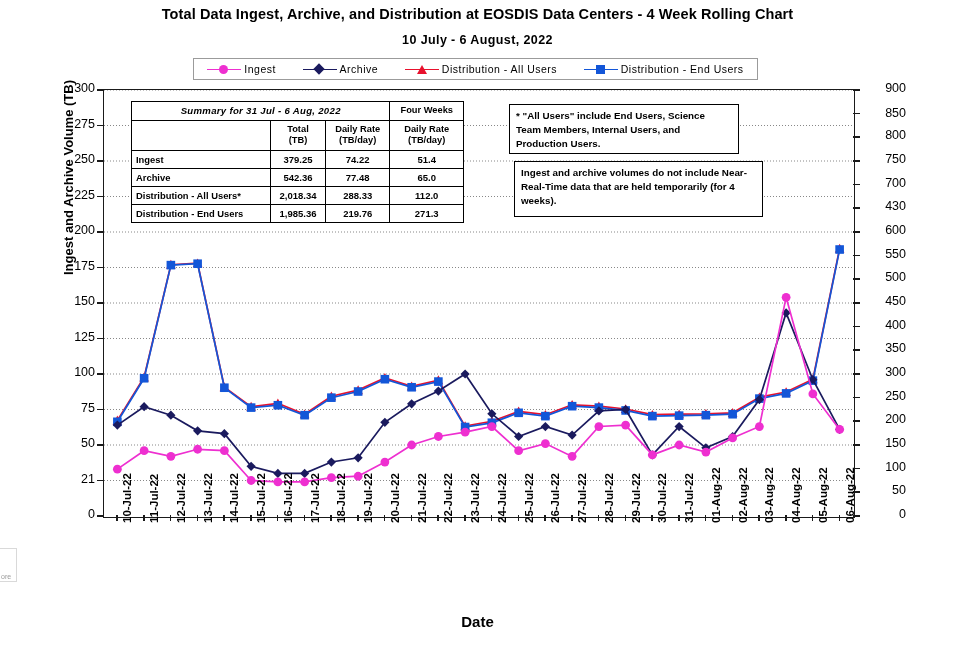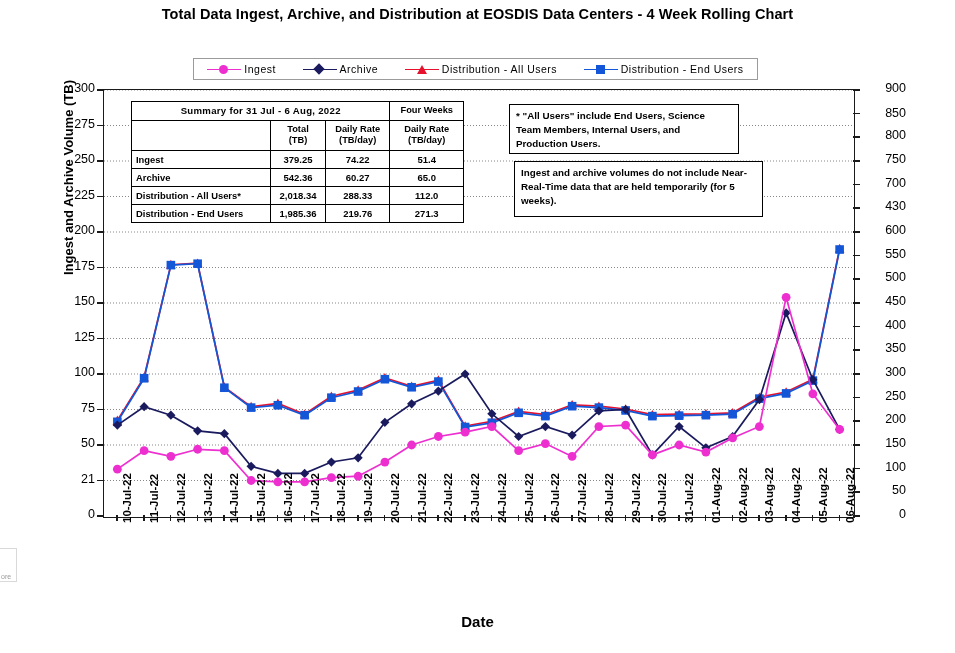--- a/index.html
+++ b/index.html
@@ -63,21 +63,21 @@
     white-space:nowrap;
   }
 
   
   .sumtable{
     position:absolute;left:131px;top:101px;width:333px;
     border:1px solid #000;background:#fff;border-collapse:collapse;
     font-size:9.5px;
   }
   .sumtable td{border:1px solid #000;padding:3px 4px;vertical-align:middle;}
-  .st-title{font-weight:bold;text-align:center;font-size:9.6px;letter-spacing:.3px;}
+  .st-title{font-weight:bold;text-align:center;font-size:9.6px;letter-spacing:.3px;font-style:italic;}
   .st-hdr{font-weight:bold;text-align:center;line-height:1.25;font-size:9.3px;}
   .st-row-label{font-weight:bold;font-size:9.4px;}
   .st-val{font-weight:bold;text-align:center;font-size:9.5px;}
   .st-val2{text-align:center;font-size:9.5px;font-weight:bold;}
 
   
   .note{
     position:absolute;border:1px solid #000;background:#fff;
     font-size:9.8px;font-weight:bold;line-height:1.45;padding:4px 6px;
     box-sizing:border-box;
@@ -92,20 +92,21 @@
   .edge-artifact span{
     position:absolute;left:1px;bottom:1px;font-size:7px;color:#9a9a9a;
   }
 </style>
 </head>
 <body>
 
 <div id="stage">
 
   <div class="title">Total Data Ingest, Archive, and  Distribution at EOSDIS Data Centers - 4 Week Rolling Chart</div>
+  <div class="subtitle">10 July  -  6 August, 2022</div>
 
   <div class="legend">
     <div class="lg-item">
       <span class="lg-line">
         <span class="bar" style="background:#ee2fd0"></span>
         <span class="mk mk-circle" style="background:#ee2fd0"></span>
       </span>
       <span class="lg-text">Ingest</span>
     </div>
     <div class="lg-item">
@@ -291,40 +292,40 @@
     </tr>
     <tr>
       <td class="st-row-label">Ingest</td>
       <td class="st-val">379.25</td>
       <td class="st-val2">74.22</td>
       <td class="st-val2">51.4</td>
     </tr>
     <tr>
       <td class="st-row-label">Archive</td>
       <td class="st-val">542.36</td>
-      <td class="st-val2">60.27</td>
+      <td class="st-val2">77.48</td>
       <td class="st-val2">65.0</td>
     </tr>
     <tr>
       <td class="st-row-label">Distribution - All Users*</td>
       <td class="st-val">2,018.34</td>
       <td class="st-val2">288.33</td>
       <td class="st-val2">112.0</td>
     </tr>
     <tr>
       <td class="st-row-label">Distribution - End Users</td>
       <td class="st-val">1,985.36</td>
       <td class="st-val2">219.76</td>
       <td class="st-val2">271.3</td>
     </tr>
   </tbody>
     </table>
 
   <div class="note" id="note1">* "All Users" include End Users, Science Team Members,  Internal Users, and Production Users.</div>
-  <div class="note" id="note2">Ingest and archive volumes do not include Near-Real-Time data that are held temporarily (for 5 weeks).</div>
+  <div class="note" id="note2">Ingest and archive volumes do not include Near-Real-Time data that are held temporarily (for 4 weeks).</div>
 
   <div class="edge-artifact">
     <span>ore</span>
   </div>
 
 <div class="ytick" style="left: 55px; top: 507px; width: 40px;">0</div>
     <div style="position: absolute; left: 97px; top: 515px; width: 6px; height: 1.6px; background: rgb(26, 26, 26);"></div>
     <div class="ytick" style="left: 55px; top: 471.5px; width: 40px;">21</div>
     <div style="position: absolute; left: 97px; top: 479.5px; width: 6px; height: 1.6px; background: rgb(26, 26, 26);"></div>
     <div class="ytick" style="left: 55px; top: 436px; width: 40px;">50</div>

